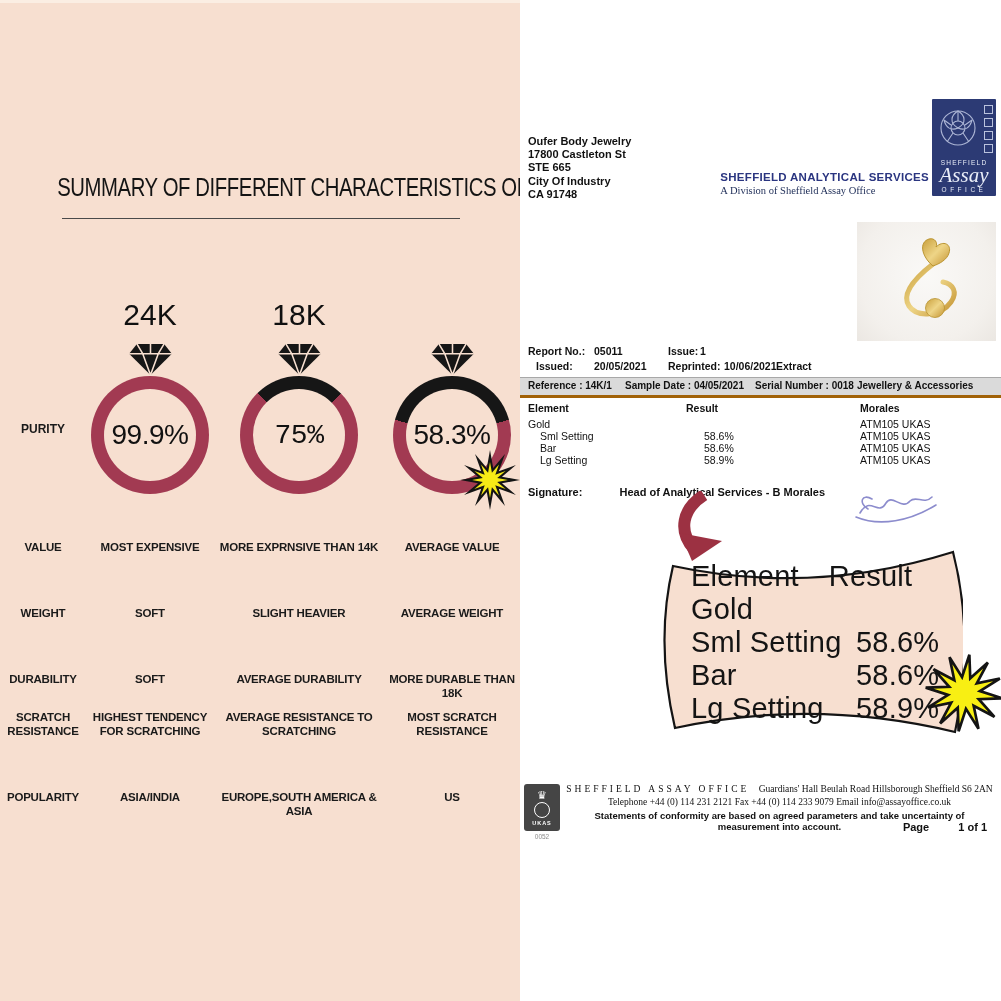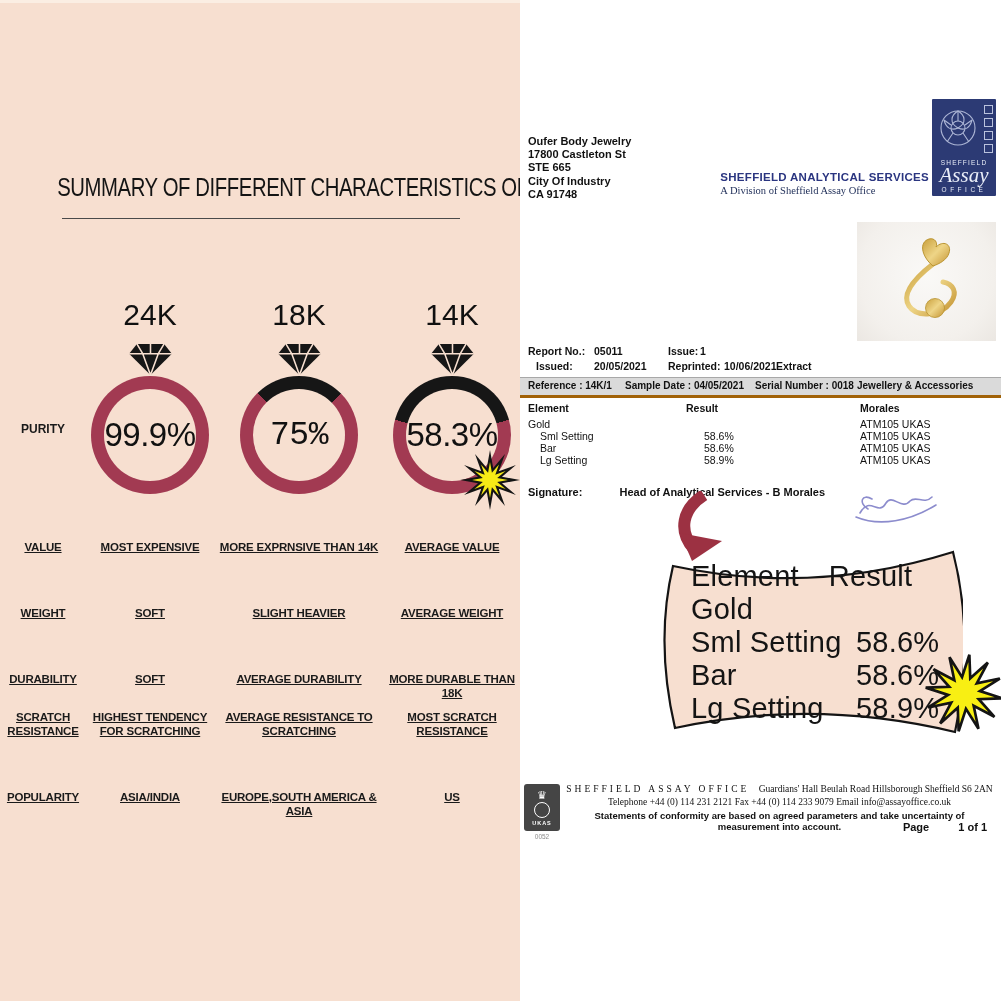--- a/index.html
+++ b/index.html
@@ -18,26 +18,26 @@
          grid-template-columns:86px 128px 170px 136px;}
   .karat-grid{top:295px;}
   .karat{text-align:center;font-size:30px;color:#101010;}
 
   .rings-grid{top:339px;}
   .ring-wrap{display:flex;flex-direction:column;align-items:center;}
   .ring-diamond{width:47px;height:35px;display:block;}
   .ring-circle{width:118px;height:118px;border-radius:50%;position:relative;margin-top:-1px;}
   .ring-inner{position:absolute;inset:13px;background:#f7dfd0;border-radius:50%;
               display:flex;align-items:center;justify-content:center;
-              font-size:33px;color:#111;letter-spacing:-.5px;}
+              font-size:28px;color:#111;letter-spacing:-.5px;}
   .purity-label{position:absolute;left:0;top:419px;width:86px;text-align:center;
                 font-size:12px;font-weight:700;}
 
   .info-row .cell{text-align:center;font-size:11.5px;font-weight:700;line-height:1.25;
-                  padding:0 5px;letter-spacing:-.2px;text-decoration:underline;}
+                  padding:0 5px;letter-spacing:-.2px;}
   .row-value{top:537px;} .row-weight{top:603px;} .row-durability{top:669px;}
   .row-scratch{top:707px;} .row-popularity{top:787px;}
 
   .star1{position:absolute;left:459px;top:446px;width:62px;height:62px;}
 
   
   .certificate{position:absolute;left:520px;top:0;width:481px;height:1001px;background:#fff;}
 
   .addr{position:absolute;left:8px;top:135px;font-size:11px;font-weight:700;line-height:1.2;color:#111;}
   .sas{position:absolute;right:72px;top:171px;}
@@ -107,21 +107,20 @@
 <div class="stage">
 
   <div class="infographic">
     <div class="ig-title">SUMMARY OF DIFFERENT CHARACTERISTICS OF GOLD</div>
     <div class="ig-underline"></div>
 
     <div class="grid4 karat-grid">
       <span></span>
       <span class="karat">24K</span>
       <span class="karat">18K</span>
-      <span class="karat">14K</span>
     </div>
 
     <div class="grid4 rings-grid">
       <span></span>
 
       <div class="ring-wrap">
         <svg class="ring-diamond" viewBox="0 0 48 36">
           <path d="M10 2 L38 2 L46 12 L24 34 L2 12 Z" fill="#161616"></path>
           <path d="M2 12 H46 M10 2 L16 12 M38 2 L32 12 M24 2 L24 12 M16 12 L24 34 M32 12 L24 34" stroke="#f7dfd0" stroke-width="1.6" fill="none"></path>
         </svg>

